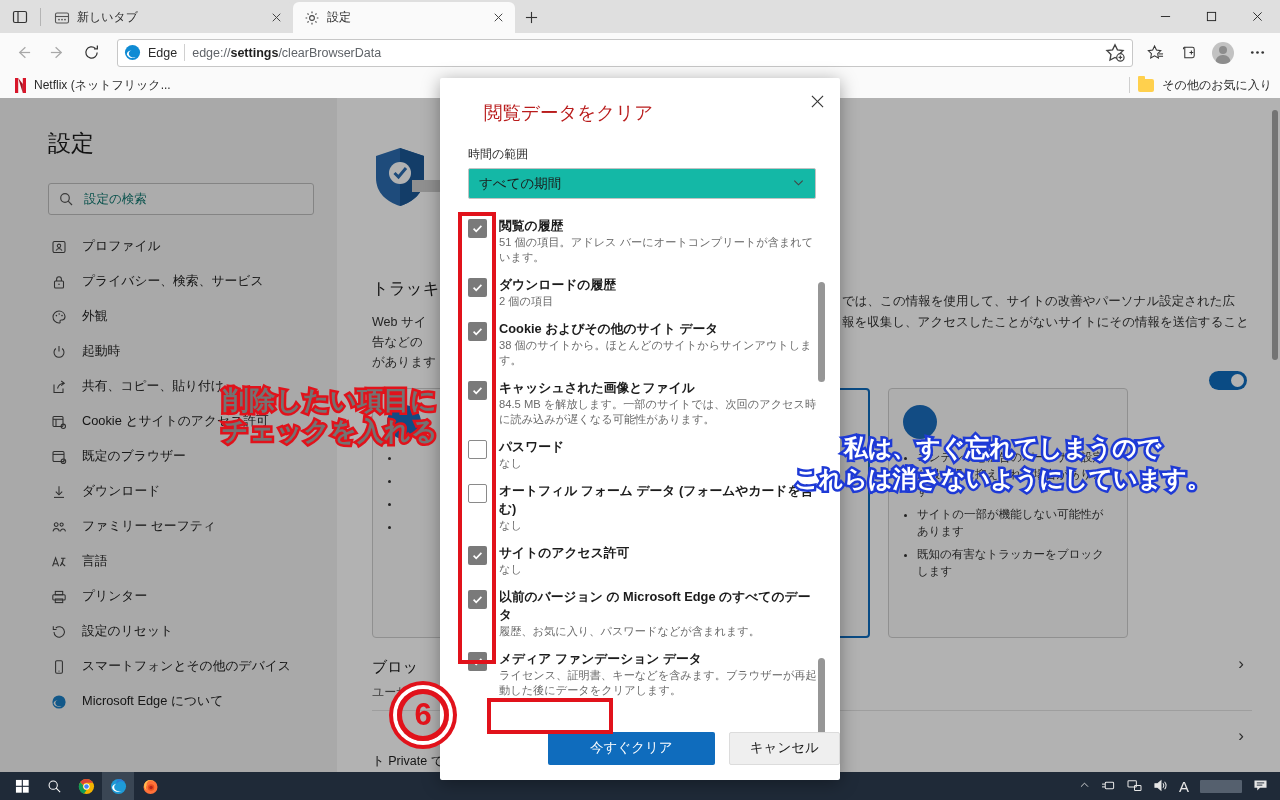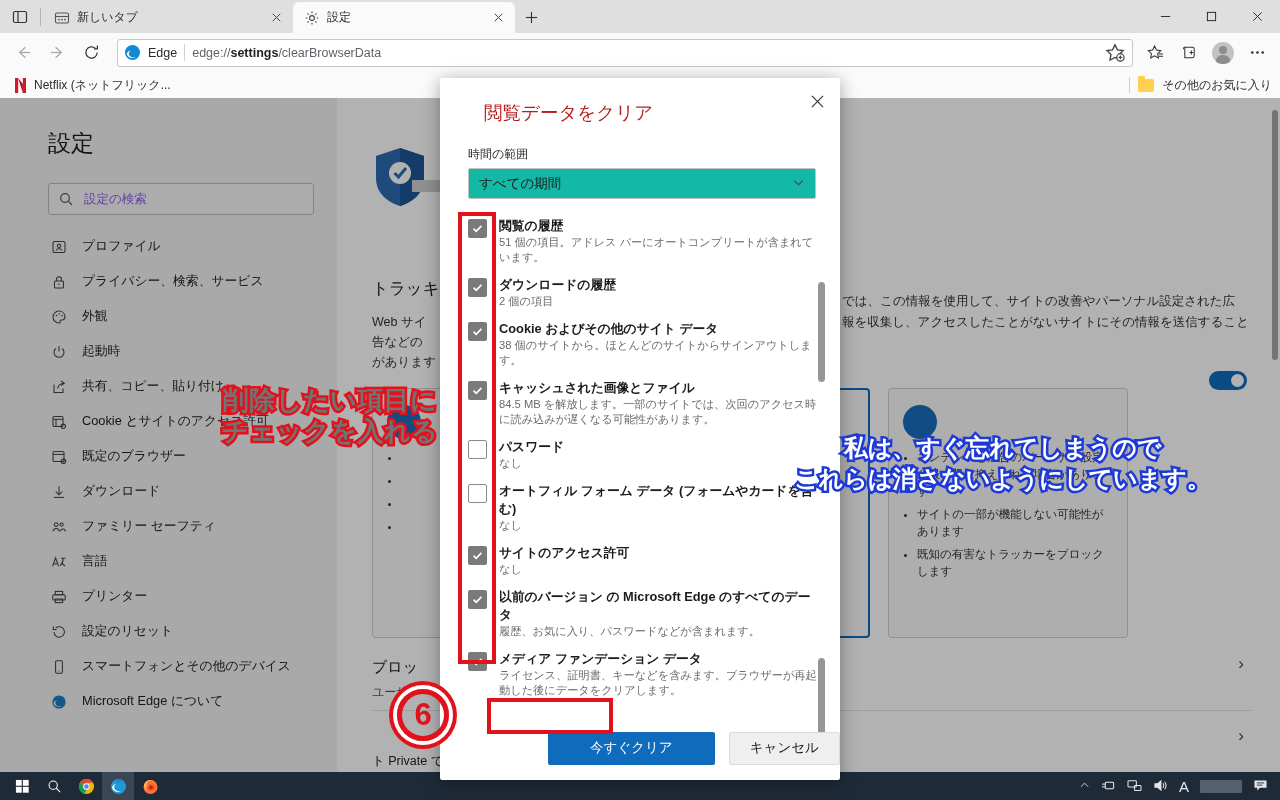--- a/index.html
+++ b/index.html
@@ -87,21 +87,21 @@
   .settings-nav {
     position:absolute; left:0; top:0; width: 337px; height: 674px; background:#f2f2f2;
     padding: 20px 0 0 0;
   }
   .settings-title { font-size: 23px; color:#1b1b1b; padding: 10px 0 0 48px; font-weight:400;}
   .search-box {
     margin: 24px 0 0 48px; width: 266px; height: 32px; border:1px solid #bdbdbd;
     background:#f7f7f7; border-radius:3px; display:flex; align-items:center; gap:11px; padding: 0 10px;
   }
   .search-box svg { width: 14px; height:14px; flex:none;}
-  .search-ph { font-size:12.5px; color:#8b5cf6; }
+  .search-ph { font-size:12.5px; color:#0f766e; }
   .nav-list { margin-top: 14px; }
   .nav-item {
     display:flex; align-items:center; gap:15px; height: 35px;
     padding-left: 50px; font-size: 12.8px; color: #222;
   }
   .nav-item .ico { width: 17px; height:17px; flex:none; display:flex;align-items:center;justify-content:center;}
   .nav-item .ico svg { width:16px; height:16px; }
 
   .settings-main { position:absolute; left: 337px; top:0; right:0; height:674px; overflow:hidden; }
   .main-inner { position:relative; width: 943px; height: 674px; padding: 10px 0 0 0; }

